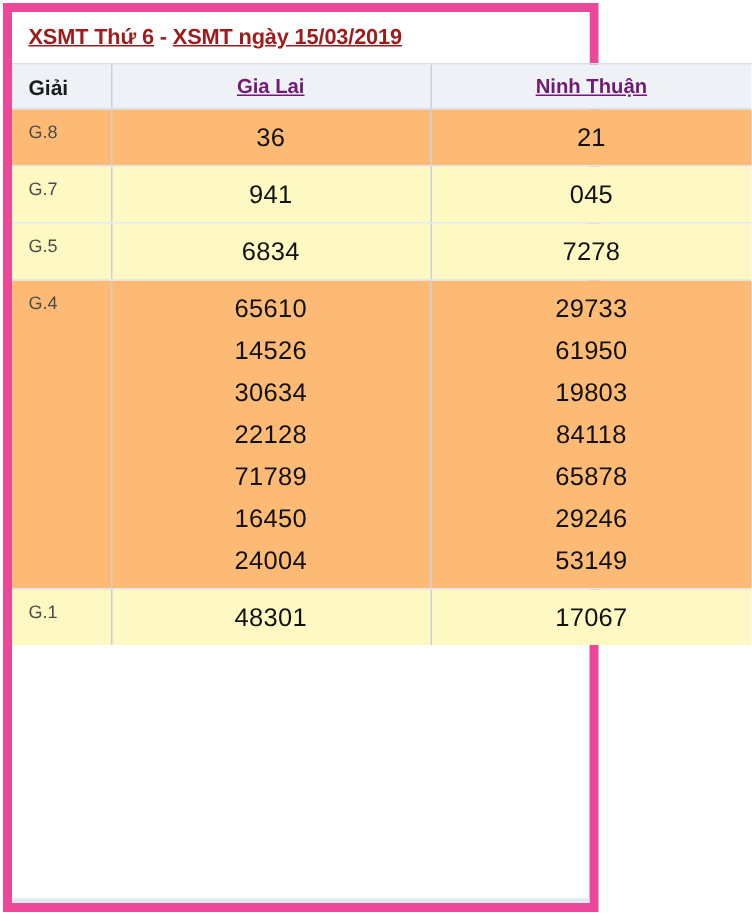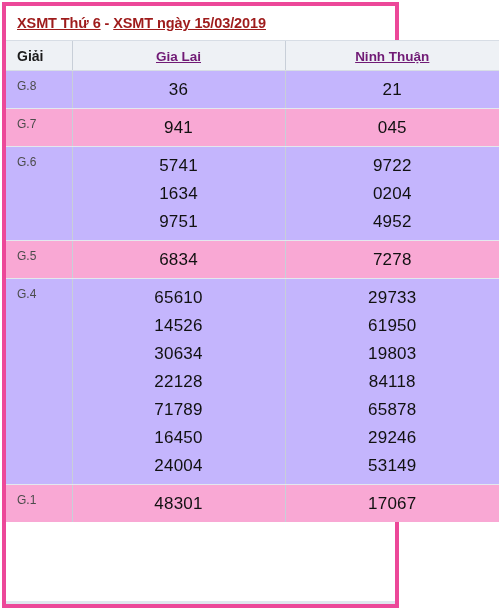--- a/index.html
+++ b/index.html
@@ -12,21 +12,21 @@
     height: 614px;
     font-family: "Liberation Sans", sans-serif;
     overflow: hidden;
   }
   .panel {
     position: absolute;
     left: 2px;
     top: 2px;
     width: 397px;
     height: 606px;
-    border: 4px solid #ec4899;
+    border: 6px solid #ec4899;
     background: #ffffff;
     box-sizing: border-box;
   }
   .title-bar {
     height: 34px;
     display: flex;
     align-items: center;
     padding-left: 11px;
     box-sizing: border-box;
     background: #ffffff;
@@ -74,22 +74,22 @@
   thead th.prov-head {
     border-left: 1px solid #c8cfd8;
   }
   thead th.prov-head .plink {
     font-size: 13.5px;
     color: #701a75;
     text-decoration: underline;
     font-weight: bold;
   }
 
-  tbody tr.row-white > td { background: #c4b5fd; }
-  tbody tr.row-grey > td { background: #f9a8d4; }
+  tbody tr.row-white > td { background: #fdba74; }
+  tbody tr.row-grey > td { background: #fef9c3; }
 
   tbody td {
     padding: 0;
     vertical-align: top;
     border-bottom: 1px solid #e3e8ee;
   }
   tbody tr:last-child td { border-bottom: none; }
 
   td.prize-cell {
     font-size: 12px;
@@ -156,33 +156,20 @@
         </tr>
         <tr class="row-grey">
           <td class="prize-cell">G.7</td>
           <td class="num-cell">
             <div class="num">941</div>
           </td>
           <td class="num-cell">
             <div class="num">045</div>
           </td>
         </tr>
-        <tr class="row-white">
-          <td class="prize-cell">G.6</td>
-          <td class="num-cell">
-            <div class="num">5741</div>
-            <div class="num">1634</div>
-            <div class="num">9751</div>
-          </td>
-          <td class="num-cell">
-            <div class="num">9722</div>
-            <div class="num">0204</div>
-            <div class="num">4952</div>
-          </td>
-        </tr>
         <tr class="row-grey">
           <td class="prize-cell">G.5</td>
           <td class="num-cell">
             <div class="num">6834</div>
           </td>
           <td class="num-cell">
             <div class="num">7278</div>
           </td>
         </tr>
         <tr class="row-white">

